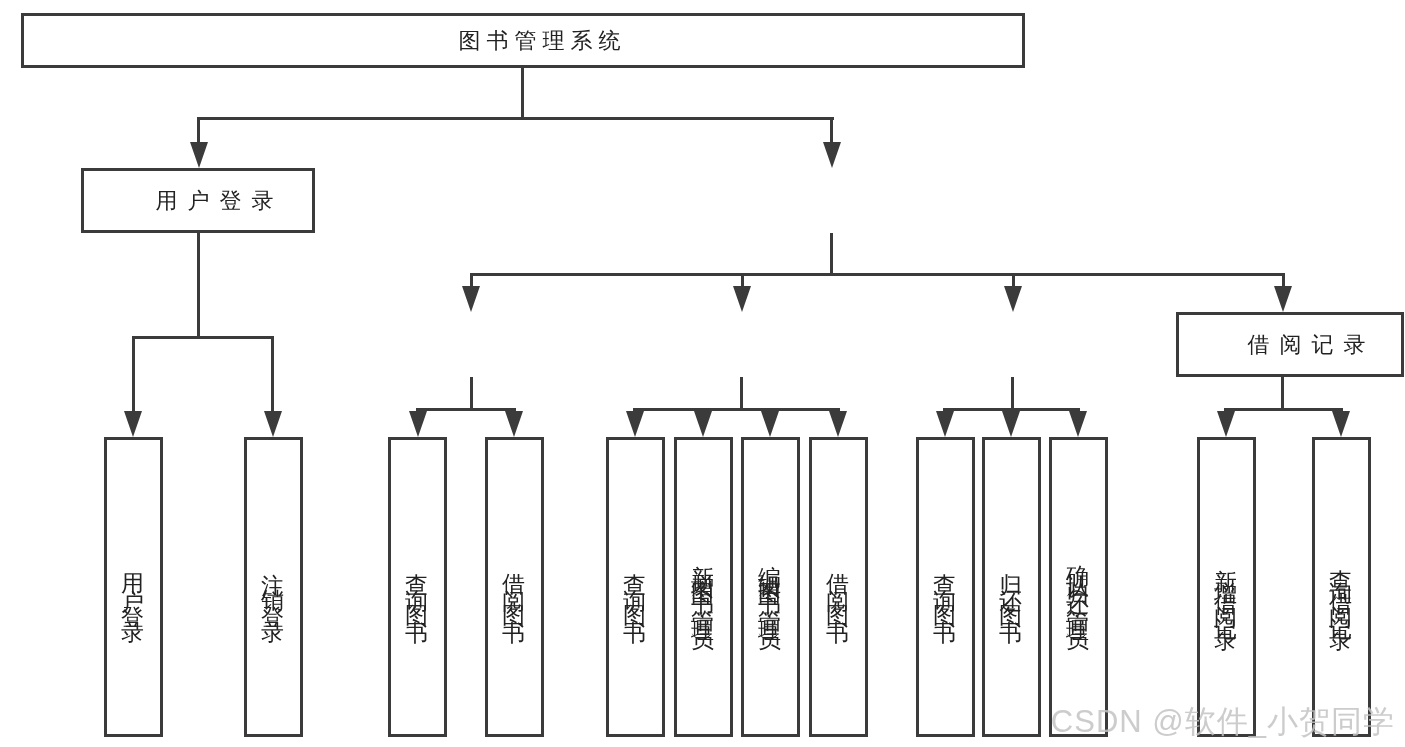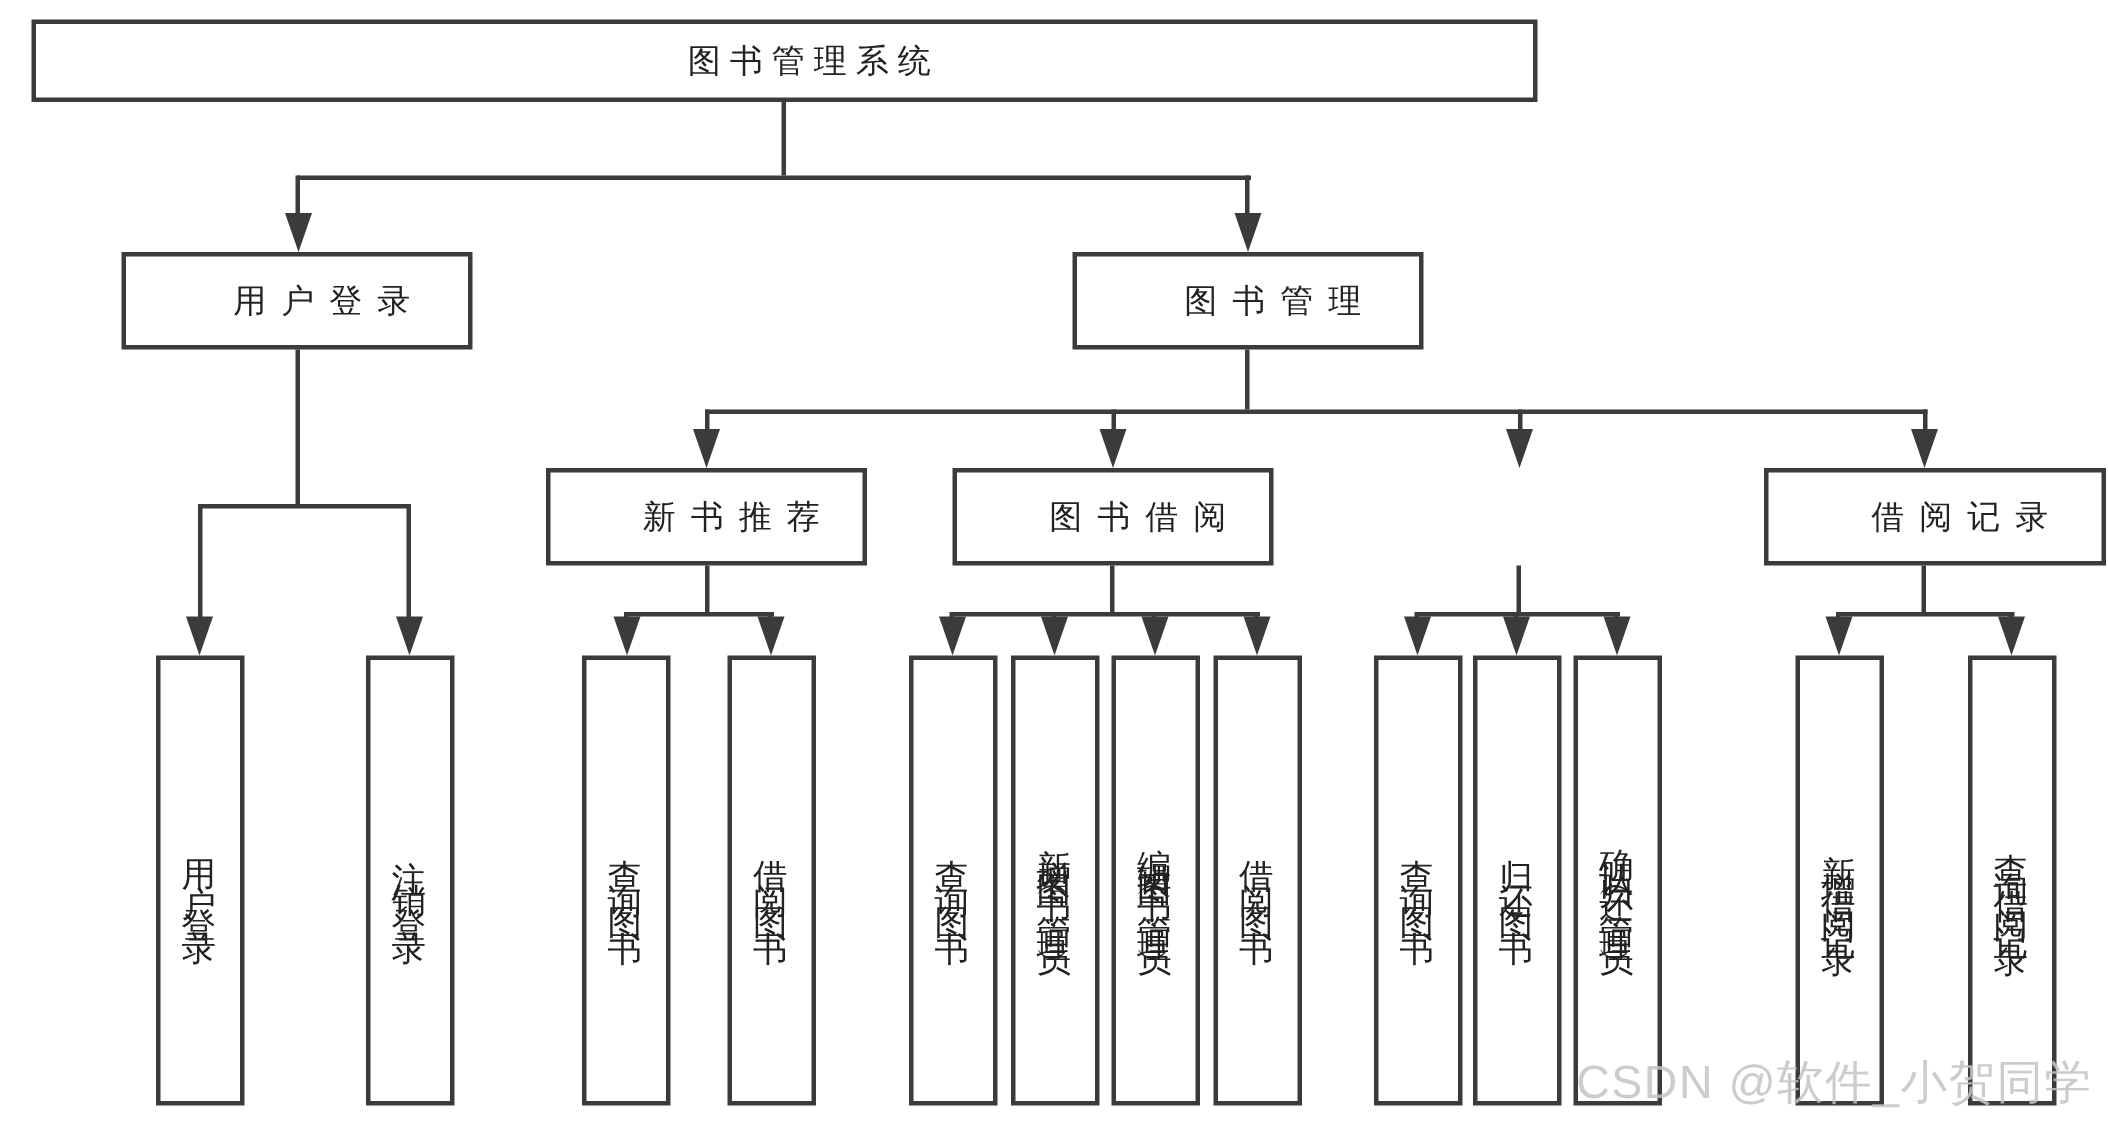--- a/index.html
+++ b/index.html
@@ -39,25 +39,22 @@
 </style>
 </head>
 <body>
 
 <div class="canvas">
 
   <div class="box hbox rootbox" style="left:21px;top:13px;width:1004px;height:55px;">图书管理系统</div>
 
   <div class="box hbox" style="left:81px;top:168px;width:234px;height:65px;">用户登录</div>
 
-  <div class="box hbox" style="left:715px;top:168px;width:234px;height:65px;">图书管理</div>
 
-  <div class="box hbox" style="left:364px;top:312px;width:214px;height:65px;">新书推荐</div>
 
-  <div class="box hbox" style="left:635px;top:312px;width:214px;height:65px;">图书借阅</div>
 
 
   <div class="box hbox" style="left:1176px;top:312px;width:228px;height:65px;">借阅记录</div>
 
   <div class="box vbox ls4" style="left:104px;top:437px;width:59px;height:300px;">用户登录</div>
 
   <div class="box vbox ls4" style="left:244px;top:437px;width:59px;height:300px;">注销登录</div>
 
   <div class="box vbox ls4" style="left:388px;top:437px;width:59px;height:300px;">查询图书</div>
 

